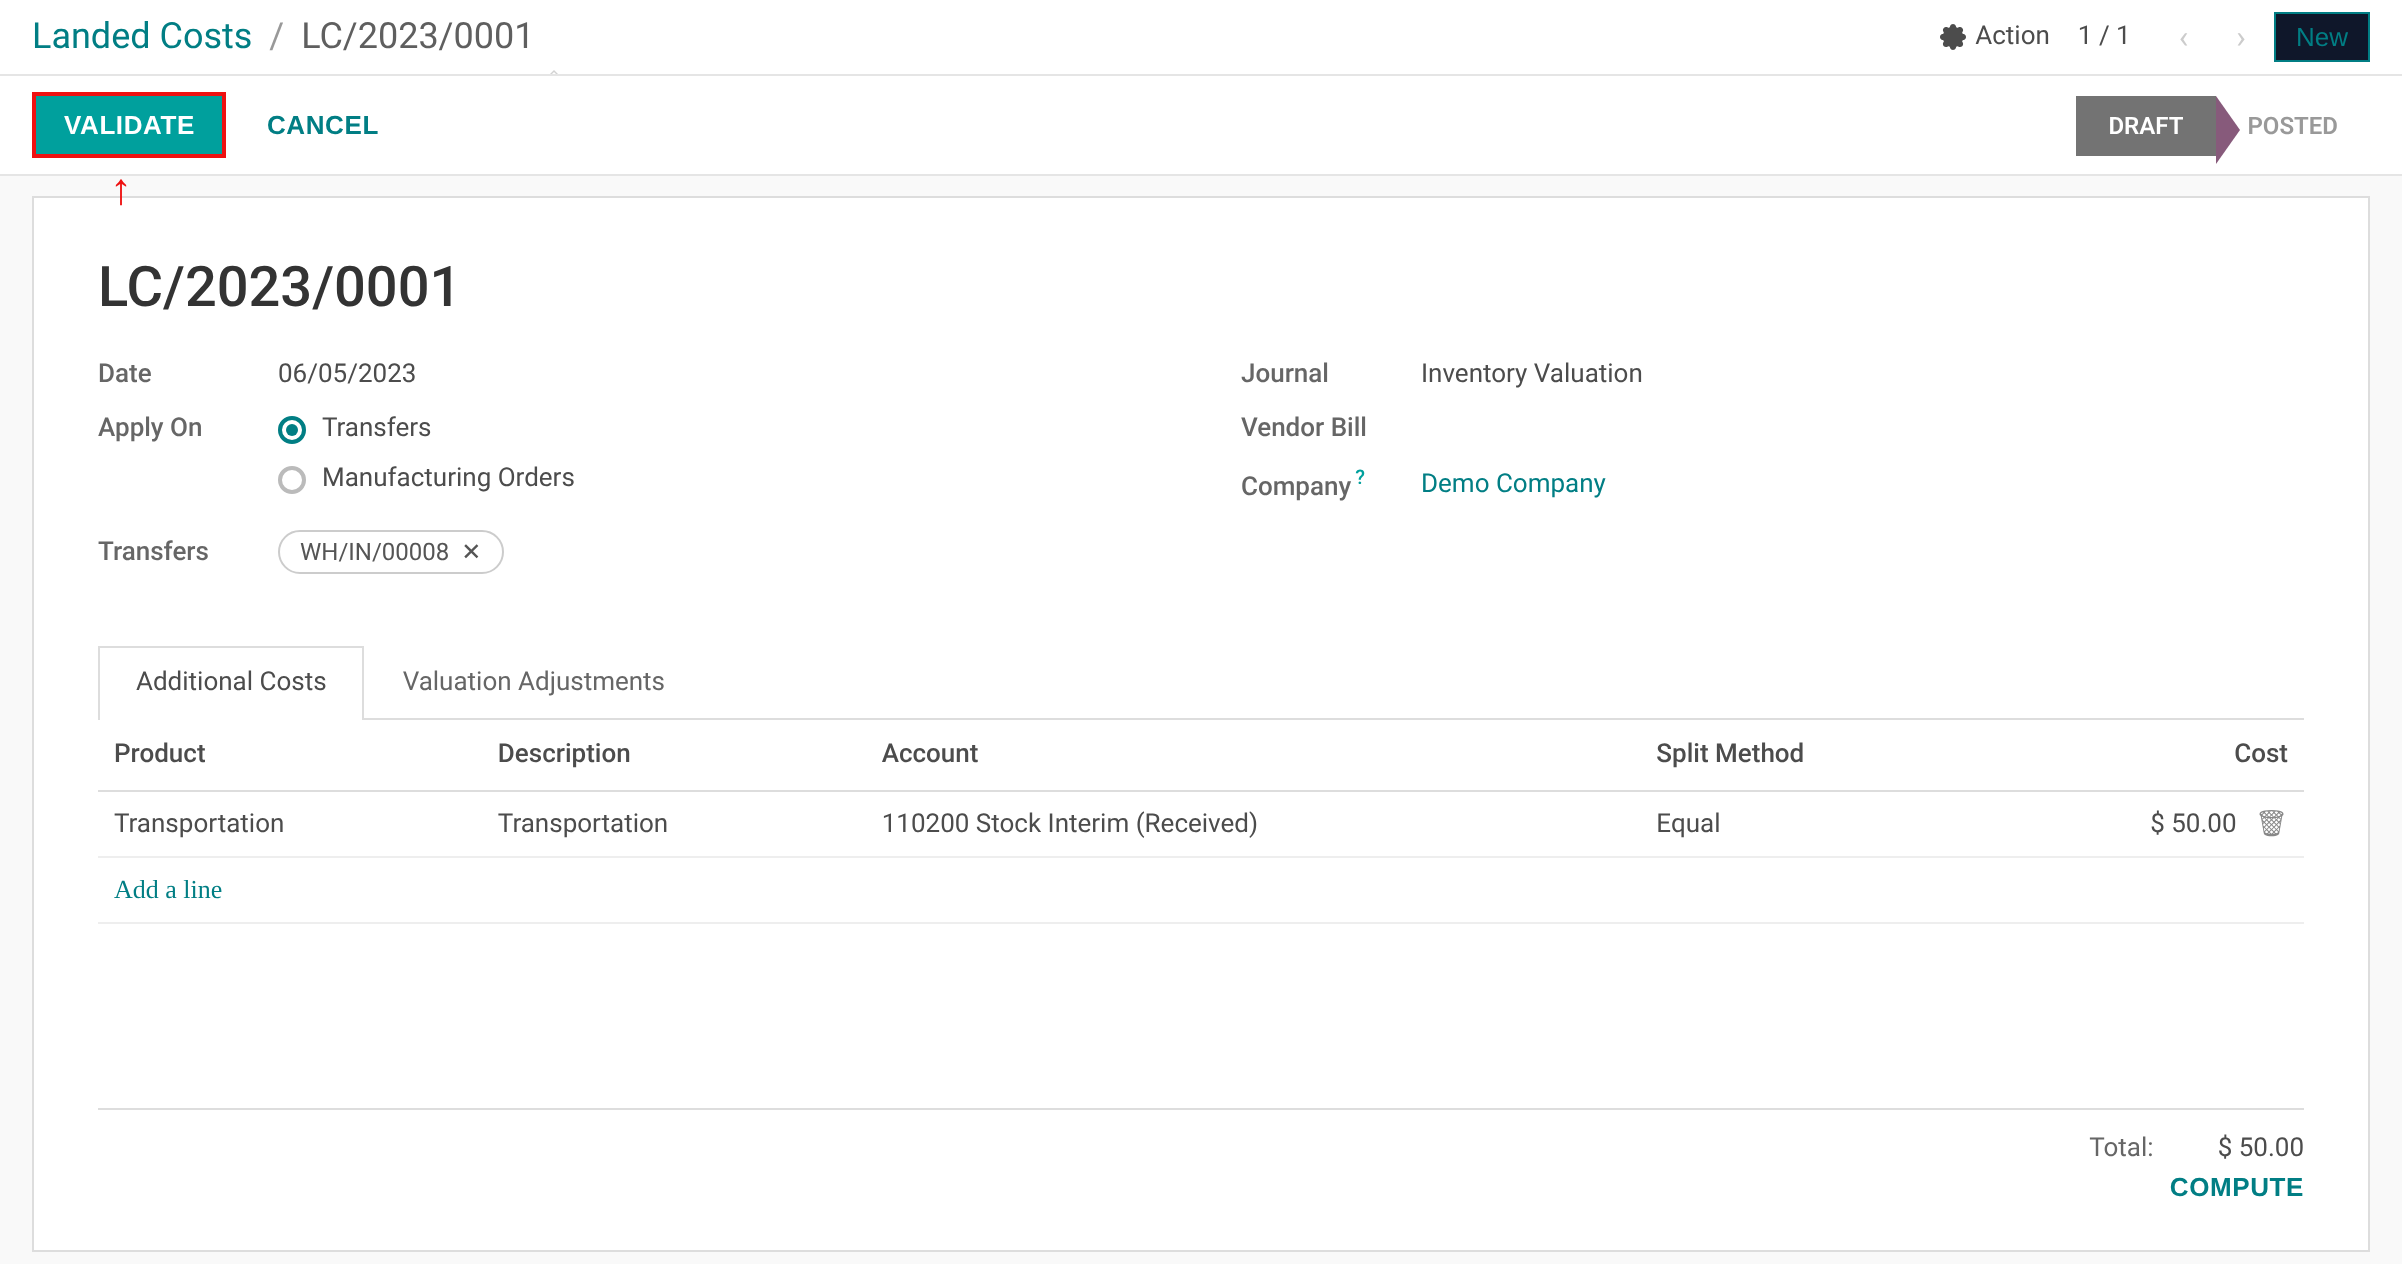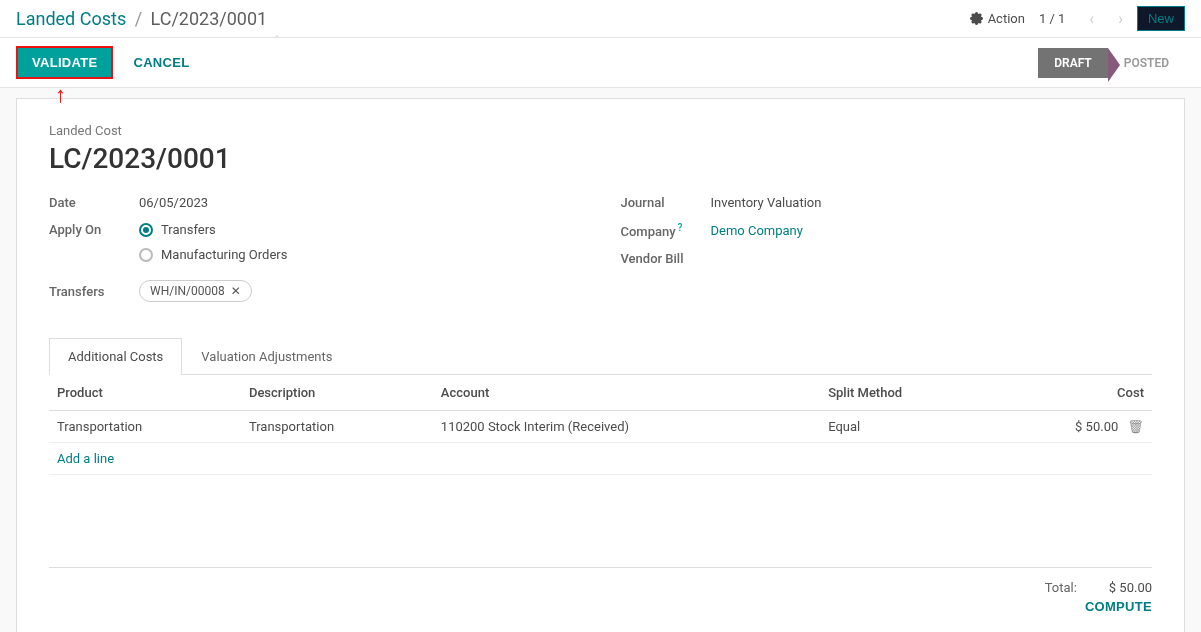--- a/index.html
+++ b/index.html
@@ -54,21 +54,21 @@
 
 .tabs { display: flex; border-bottom: 1px solid #ddd; margin-top: 24px; }
 .tab { padding: 10px 18px; font-size: 13px; color: #666; cursor: pointer; border: 1px solid transparent; border-bottom: none; }
 .tab.active { border-color: #ddd; background: #fff; color: #4c4c4c; margin-bottom: -1px; }
 
 .costs-table { width: 100%; border-collapse: collapse; }
 .costs-table th { text-align: left; padding: 10px 8px; font-size: 13px; font-weight: 500; color: #4c4c4c; border-bottom: 1px solid #ddd; }
 .costs-table th.right { text-align: right; }
 .costs-table td { padding: 8px 8px; font-size: 13px; color: #4c4c4c; border-bottom: 1px solid #eee; }
 .costs-table td.right { text-align: right; }
-.add-line { color: #017e84; cursor: pointer; }
+.add-line { color: #017e84; cursor: pointer; font-family: Liberation Serif, serif; }
 .trash-icon { color: #888; cursor: pointer; margin-left: 6px; }
 
 .totals { display: flex; justify-content: flex-end; align-items: center; gap: 32px; margin-top: 12px; padding-top: 12px; border-top: 1px solid #ddd; }
 .totals .lbl { color: #666; }
 .compute-row { display: flex; justify-content: flex-end; margin-top: 4px; }
 .compute-btn { color: #017e84; background: none; border: none; font-weight: 600; font-size: 13px; cursor: pointer; letter-spacing: 0.3px; }
 </style>
 </head>
 <body>
 
@@ -100,21 +100,20 @@
   <button class="validate-btn">VALIDATE</button>
   <button class="cancel-btn">CANCEL</button>
   <div class="status-bar">
     <div class="status-step active">DRAFT</div>
     <div class="status-step">POSTED</div>
   </div>
 </div>
 <div class="red-arrow">↑</div>
 
 <div class="form-sheet">
-  <div class="form-label-small">Landed Cost</div>
   <h1 class="form-title">LC/2023/0001</h1>
 
   <div class="form-grid">
     <div class="form-col">
       <div class="form-row">
         <div class="lbl">Date</div>
         <div class="val">06/05/2023</div>
       </div>
       <div class="form-row" style="align-items:flex-start;">
         <div class="lbl">Apply On</div>
@@ -138,28 +137,28 @@
           </span>
         </div>
       </div>
     </div>
     <div class="form-col">
       <div class="form-row">
         <div class="lbl">Journal</div>
         <div class="val">Inventory Valuation</div>
       </div>
       <div class="form-row">
+        <div class="lbl" style="width:110px;">Vendor Bill</div>
+        <div class="val"></div>
+      </div>
+      <div class="form-row">
         <div class="lbl">
           <span>Company</span><span class="help-icon">?</span>
         </div>
         <div class="val link">Demo Company</div>
-      </div>
-      <div class="form-row">
-        <div class="lbl" style="width:110px;">Vendor Bill</div>
-        <div class="val"></div>
       </div>
     </div>
   </div>
 
   <div class="tabs">
     <div class="tab active">Additional Costs</div>
     <div class="tab">Valuation Adjustments</div>
   </div>
 
   <table class="costs-table">

